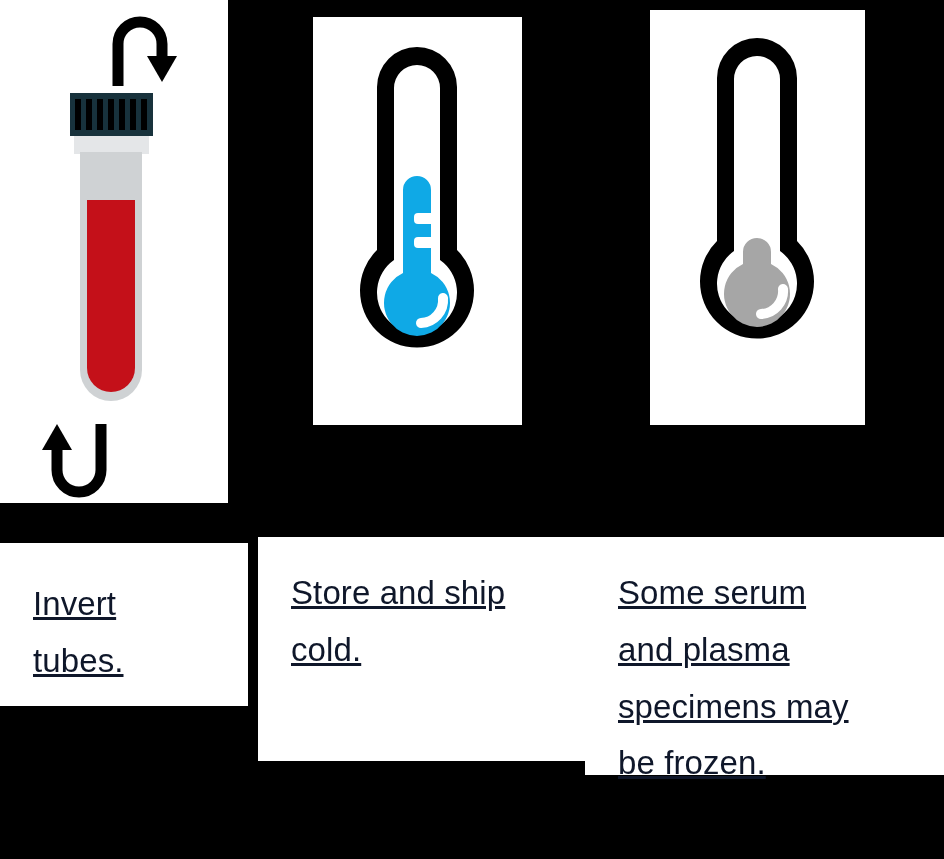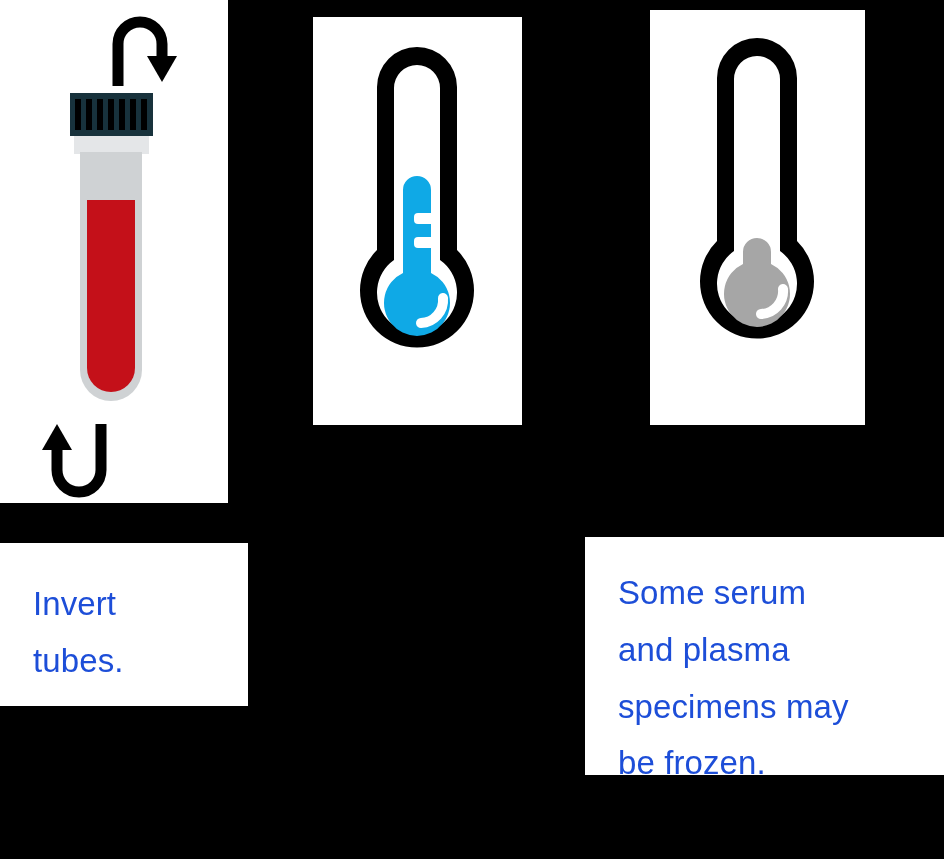--- a/index.html
+++ b/index.html
@@ -24,26 +24,27 @@
   
   #panel-tube      { left: 0px;   top: 0px;  width: 228px; height: 503px; }
   #panel-cold      { left: 313px; top: 17px; width: 209px; height: 408px; }
   #panel-frozen    { left: 650px; top: 10px; width: 215px; height: 415px; }
   
   #panel-cap-1     { left: 0px;   top: 543px; width: 248px; height: 163px; }
   #panel-cap-2     { left: 258px; top: 537px; width: 327px; height: 224px; }
   #panel-cap-3     { left: 585px; top: 537px; width: 359px; height: 238px; }
 
   .caption {
-    color: #1d4ed8;
+    color: #0f172a;
     font-size: 33px;
     line-height: 1.72;
     font-weight: 400;
     letter-spacing: 0.1px;
     white-space: pre-line;
+    text-decoration: underline;
   }
   #cap-1-text { position: absolute; left: 33px; top: 33px; width: 200px; }
   #cap-2-text { position: absolute; left: 33px; top: 28px; width: 290px; }
   #cap-3-text { position: absolute; left: 33px; top: 28px; width: 320px; }
 
   .art { position: absolute; left: 0; top: 0; }
 </style>
 </head>
 <body>
 
@@ -152,20 +153,24 @@
 
       <path d="M133,279 a23,23 0 0 1 -22,25" fill="none" stroke="#ffffff" stroke-width="10" stroke-linecap="round"></path>
     </svg>
   </div>
 
   <div class="panel" id="panel-cap-1">
     <div class="caption" id="cap-1-text">Invert
 tubes.</div>
   </div>
 
+  <div class="panel" id="panel-cap-2">
+    <div class="caption" id="cap-2-text">Store and ship
+cold.</div>
+  </div>
 
   <div class="panel" id="panel-cap-3">
     <div class="caption" id="cap-3-text">Some serum
 and plasma
 specimens may
 be frozen.</div>
   </div>
 
 </div>
 

